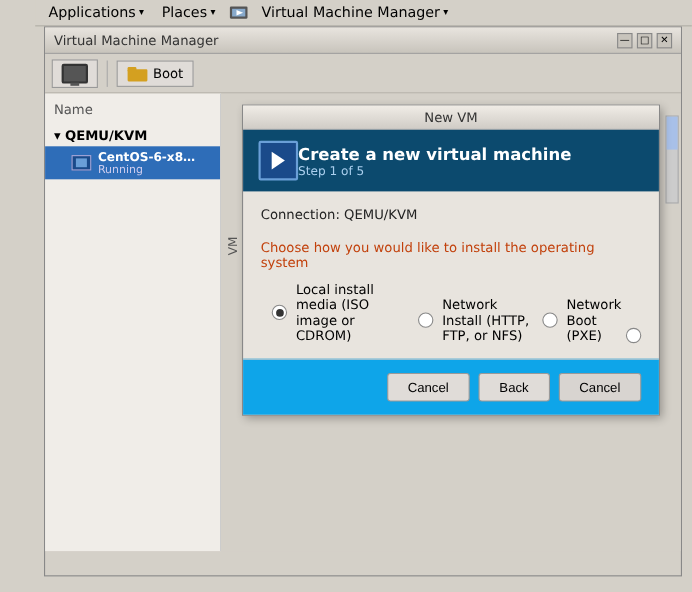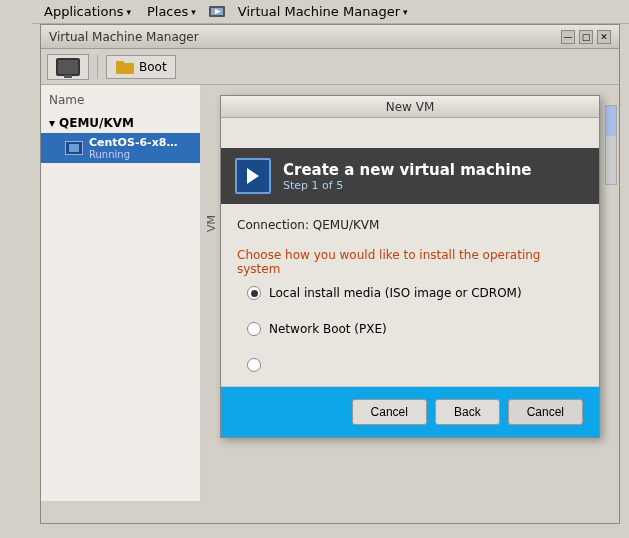--- a/index.html
+++ b/index.html
@@ -241,26 +241,24 @@
       justify-content: center;
       border-bottom: 1px solid #aaa;
     }
     .dialog-titlebar .title {
       font-size: 12px;
       color: #333;
     }
 
     
     .step-header {
-      background: #404040;
+      background: #0c4a6e;
       padding: 10px 14px;
       display: flex;
       align-items: center;
-      gap: 12px;
-      margin-top: 30px;
     }
     .step-icon {
       width: 36px;
       height: 36px;
       background: #1a4a8a;
       border: 2px solid #6a9fd8;
       border-radius: 2px;
       display: flex;
       align-items: center;
       justify-content: center;
@@ -294,23 +292,24 @@
     .connection-val {
       font-weight: normal;
     }
     .install-label {
       font-size: 12px;
       color: #c2410c;
       margin-bottom: 10px;
     }
     .radio-group {
       display: flex;
-      flex-direction: column;
-      gap: 22px;
+      flex-direction: row;
+      gap: 4px;
       padding-left: 10px;
+      align-items: flex-end;
     }
     .radio-item {
       display: flex;
       align-items: center;
       gap: 8px;
       font-size: 12px;
       cursor: pointer;
     }
     .radio-circle {
       width: 14px;
@@ -505,20 +504,24 @@
 
             <div class="install-label">Choose how you would like to install the operating system</div>
 
             <div class="radio-group">
 
               <label class="radio-item">
                 <div class="radio-circle selected"></div>
                 <span>Local install media (ISO image or CDROM)</span>
               </label>
 
+              <label class="radio-item">
+                <div class="radio-circle"></div>
+                <span>Network Install (HTTP, FTP, or NFS)</span>
+              </label>
 
               <label class="radio-item">
                 <div class="radio-circle"></div>
                 <span>Network Boot (PXE)</span>
               </label>
 
               <label class="radio-item">
                 <div class="radio-circle"></div>
               </label>
 

